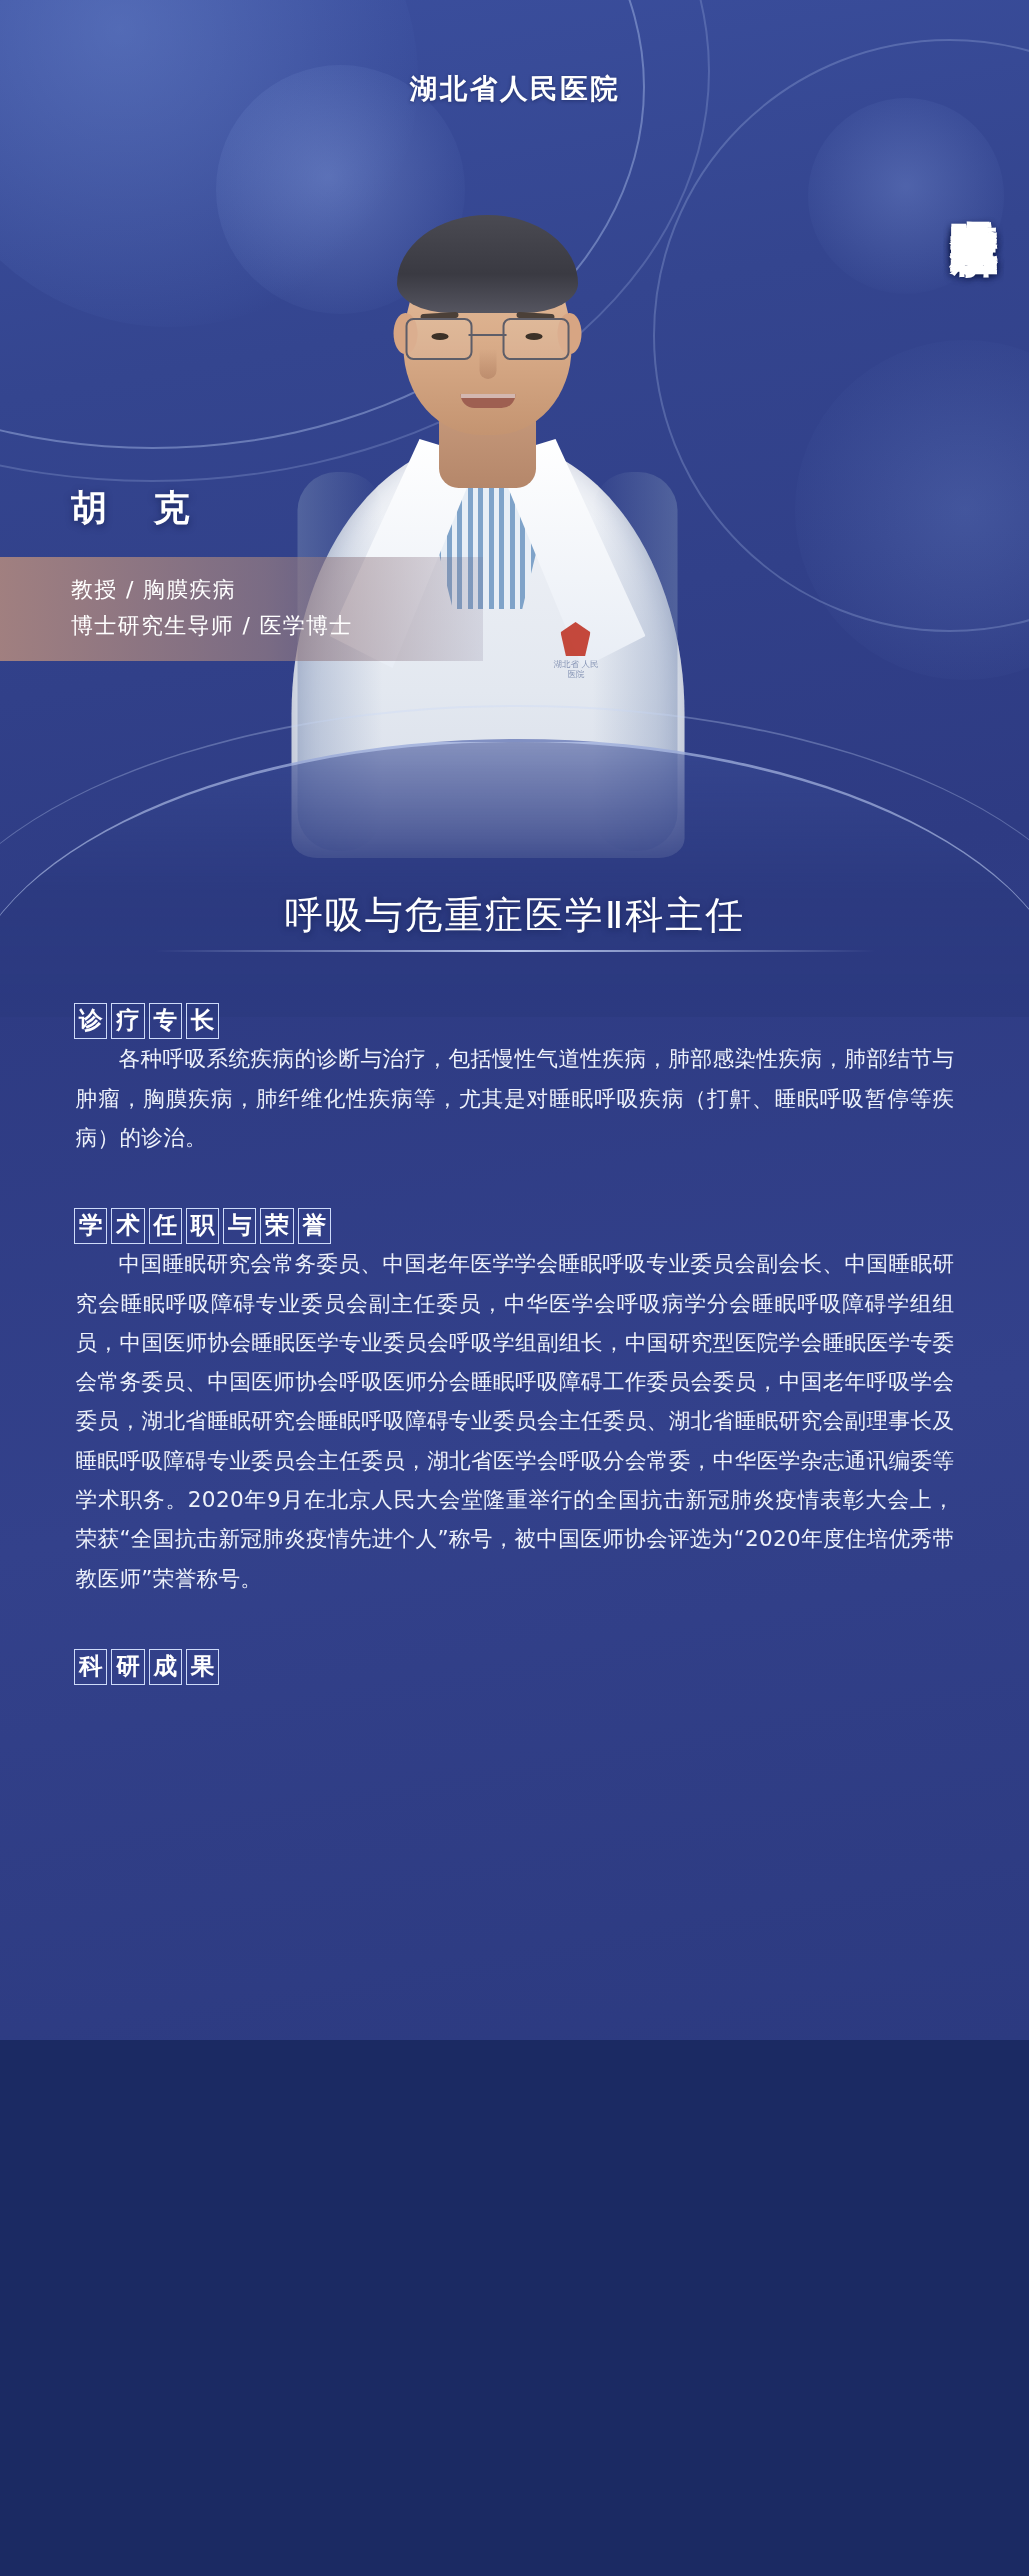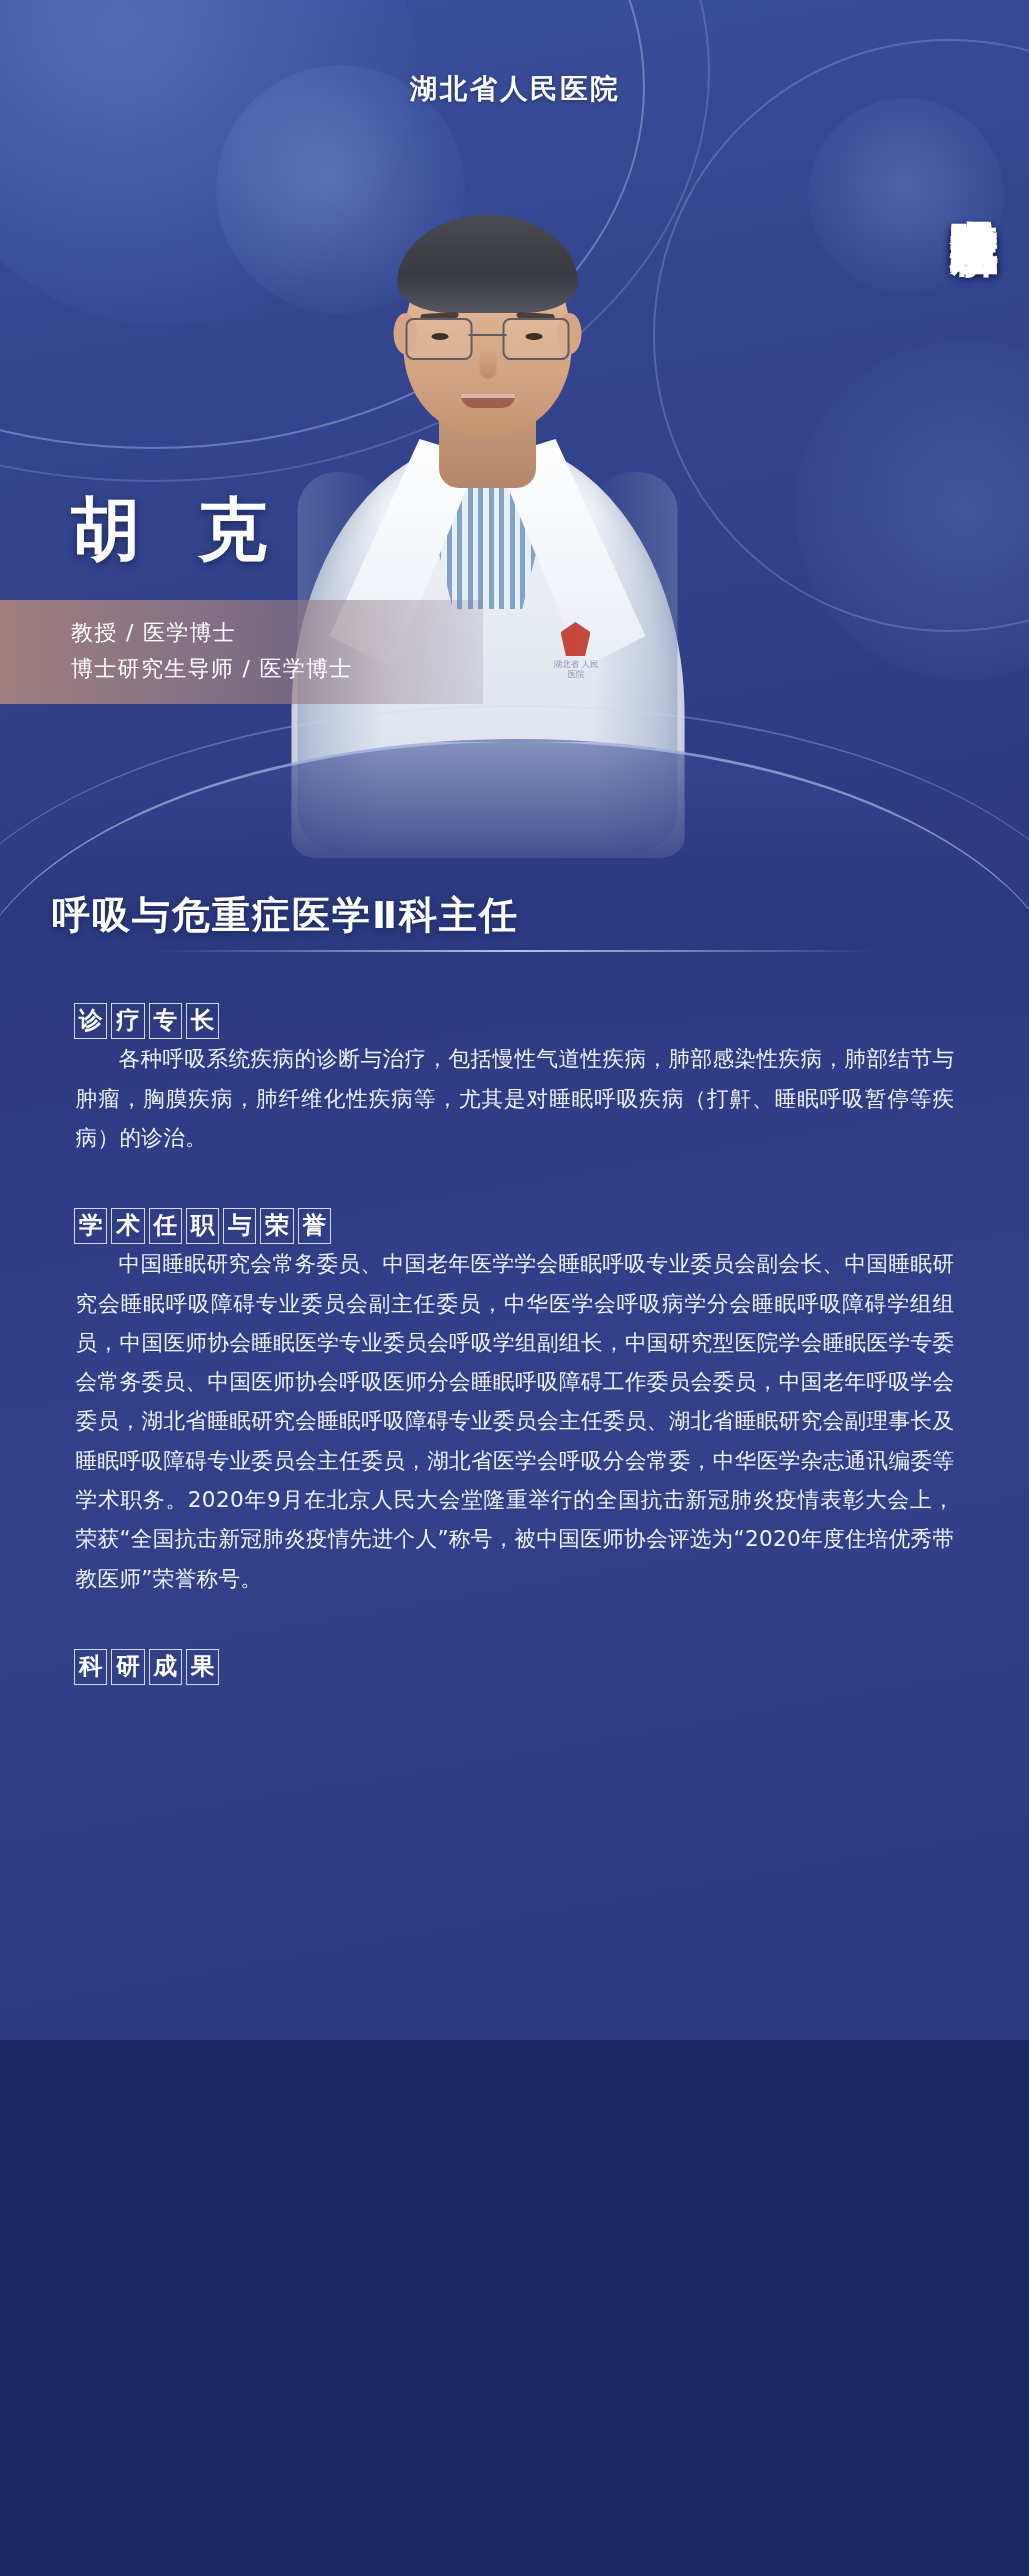--- a/index.html
+++ b/index.html
@@ -267,21 +267,21 @@
 
   
   .name-block {
     position: absolute;
     left: 0;
     top: 484px;
     z-index: 10;
   }
   .doctor-name {
     color: #ffffff;
-    font-size: 69px;
+    font-size: 36px;
     font-weight: bold;
     letter-spacing: 17px;
     padding-left: 71px;
     font-family: "DejaVu Sans", "Liberation Sans", sans-serif;
     text-shadow: 0 2px 7.9px rgba(10,20,60,0.55);
   }
   .title-bar {
     margin-top: 23.6px;
     width: 412px;
     padding: 15.7px 0 17px 71px;
@@ -297,24 +297,24 @@
 
   
   .body-section {
     position: absolute;
     left: 0; right: 0;
     top: 890px;
     z-index: 12;
     padding: 0 52px;
   }
   .section-main-title {
-    text-align: left;
+    text-align: center;
     color: #ffffff;
     font-size: 38px;
-    font-weight: bold;
+    font-weight: normal;
     letter-spacing: 2px;
     font-family: "DejaVu Sans", "Liberation Sans", sans-serif;
     text-shadow: 0 2px 6.5px rgba(10,20,60,0.5);
     margin-bottom: 9.2px;
   }
   .title-underline {
     width: 720px;
     height: 2px;
     margin: 0 auto;
     background: linear-gradient(90deg, rgba(200,215,250,0) 0%, rgba(205,220,252,0.85) 50%, rgba(200,215,250,0) 100%);
@@ -390,21 +390,21 @@
     <div class="badge-text">湖北省
 人民医院</div>
   </div>
 
   <div class="swoosh2"></div>
   <div class="swoosh"></div>
 
   <div class="name-block">
     <div class="doctor-name">胡  克</div>
     <div class="title-bar">
-      <div>教授 / 医学博士</div>
+      <div>教授 / 胸膜疾病</div>
       <div>博士研究生导师 / 医学博士</div>
     </div>
   </div>
 
   <div class="body-section">
     <div class="section-main-title">呼吸与危重症医学Ⅱ科主任</div>
     <div class="title-underline"></div>
 
     <div class="block">
       <div class="block-heading">

